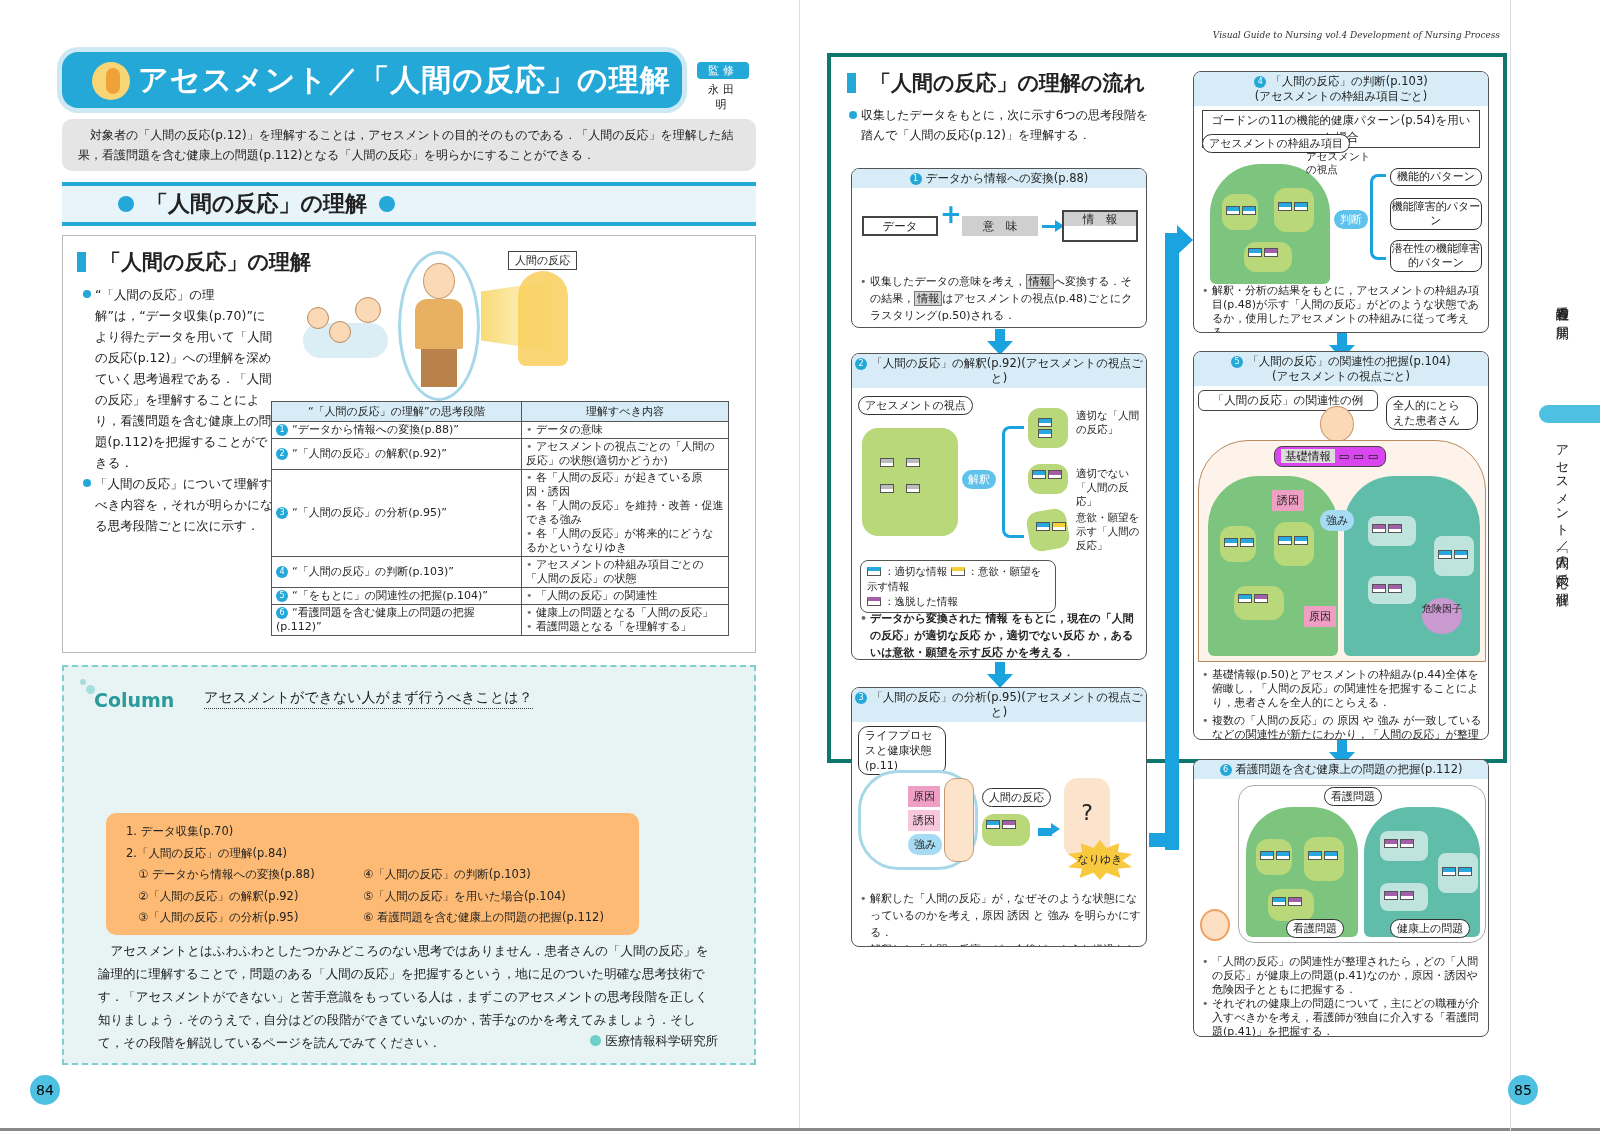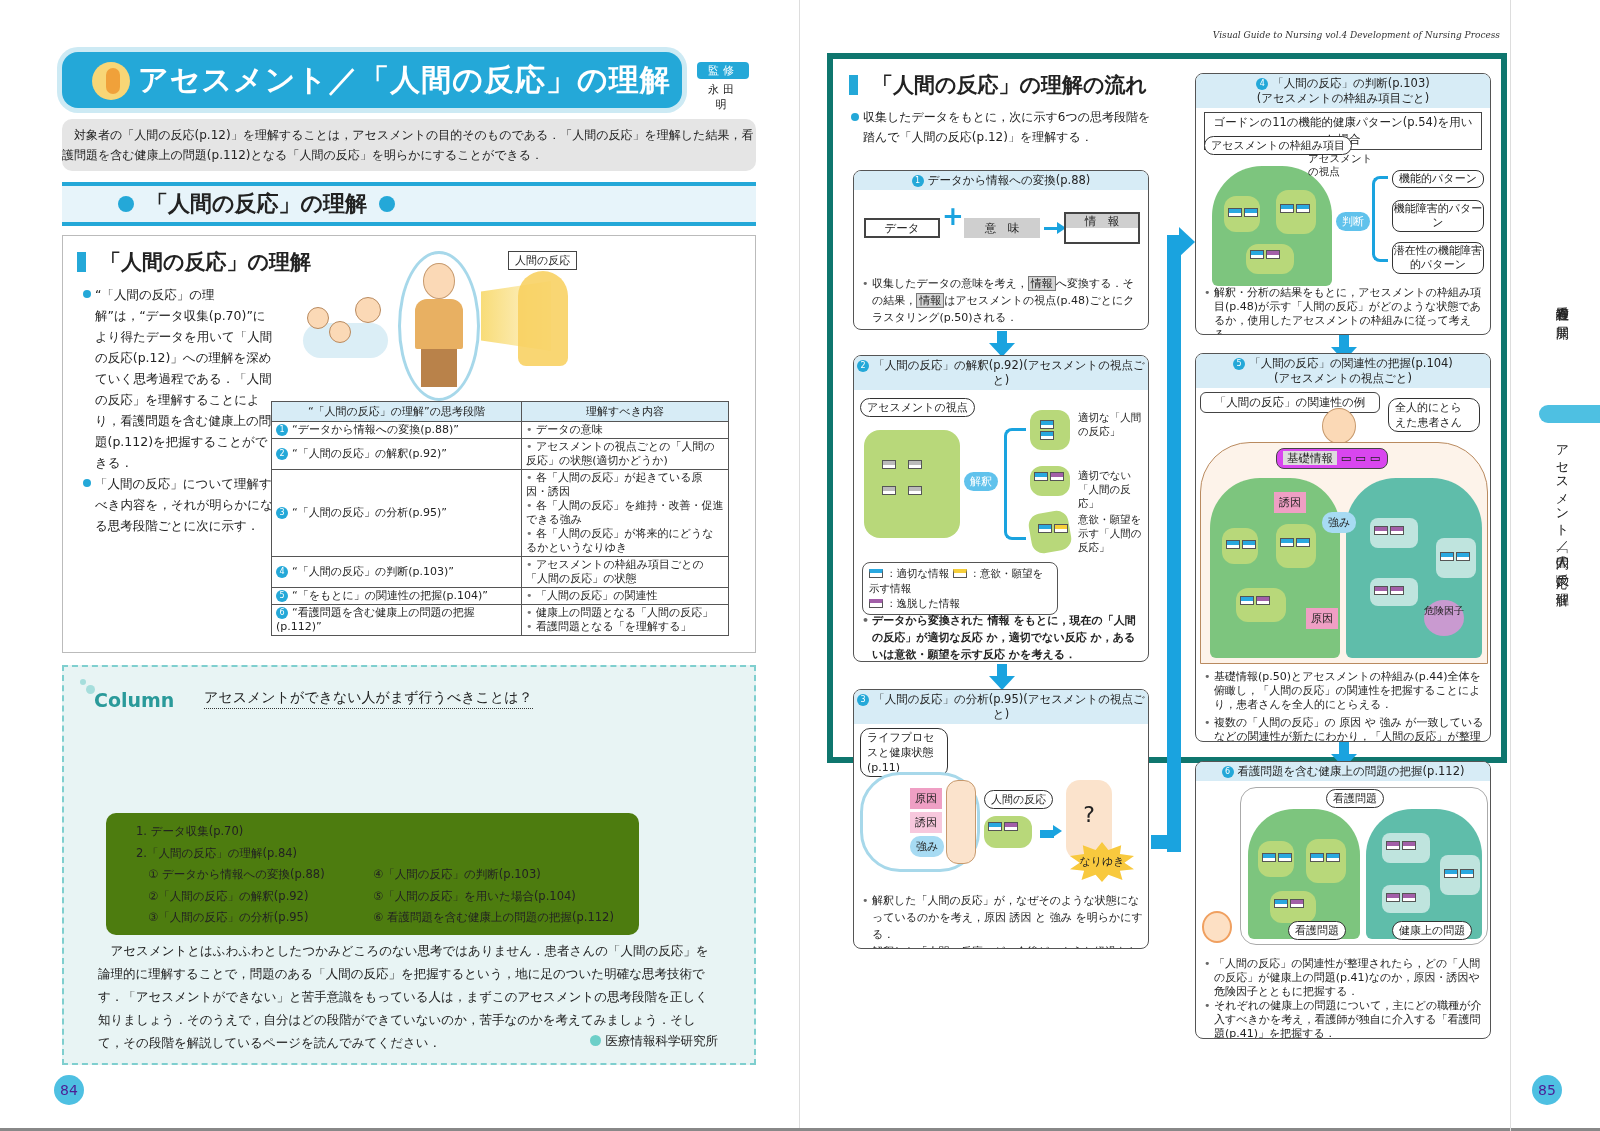--- a/index.html
+++ b/index.html
@@ -12,21 +12,21 @@
 
   
   .title-banner { position: absolute; left: 62px; top: 52px; width: 620px; height: 56px; background: #24a8d8; border-radius: 16px; box-shadow: 0 0 0 5px #cdeaf4; display: flex; align-items: center; padding-left: 36px; }
   .title-icon { position: absolute; left: 30px; top: 10px; width: 38px; height: 38px; border-radius: 50%; background: #f8d676; }
   .title-icon::after { content: ""; position: absolute; left: 14px; top: 6px; width: 14px; height: 26px; border-radius: 7px; background: #f0a13a; }
   .title-text { color: #fff; font-size: 30px; font-weight: bold; margin-left: 40px; letter-spacing: 1px; }
   .supervisor { position: absolute; left: 697px; top: 62px; width: 52px; text-align: center; }
   .supervisor-badge { background: #24a8d8; color: #fff; font-size: 11px; border-radius: 4px; padding: 1px 0; letter-spacing: 4px; }
   .supervisor-name { font-size: 11px; margin-top: 3px; letter-spacing: 4px; }
 
-  .intro-box { position: absolute; left: 62px; top: 119px; width: 694px; height: 52px; background: #e5e5e5; border-radius: 10px; padding: 6px 0; font-size: 12px; line-height: 20px; }
+  .intro-box { position: absolute; left: 62px; top: 119px; width: 694px; height: 52px; background: #e5e5e5; border-radius: 10px; padding: 6px 16px; font-size: 12px; line-height: 20px; }
   .intro-box p { text-indent: 1em; }
 
   .section-header { position: absolute; left: 62px; top: 182px; width: 694px; height: 44px; border-top: 4px solid #24a8d8; border-bottom: 4px solid #24a8d8; background: #e7f4fa; display: flex; align-items: center; padding-left: 56px; }
   .section-header .dot { width: 16px; height: 16px; border-radius: 50%; background: #24a8d8; }
   .section-header .text { font-size: 22px; font-weight: bold; margin: 0 12px; }
 
   .content-box { position: absolute; left: 62px; top: 235px; width: 694px; height: 418px; border: 1px solid #bbb; }
   .h2 { display: flex; align-items: center; font-size: 21px; font-weight: bold; }
   .h2 .bar { width: 9px; height: 20px; background: #24a8d8; margin-right: 14px; }
   .left-h2 { position: absolute; left: 14px; top: 12px; }
@@ -54,33 +54,33 @@
   .num { display: inline-block; width: 12px; height: 12px; border-radius: 50%; background: #24a8d8; color: #fff; font-size: 8px; text-align: center; line-height: 12px; margin-right: 4px; vertical-align: middle; }
   .ci::before { content: "• "; color: #777; }
 
   
   .column-box { position: absolute; left: 62px; top: 665px; width: 694px; height: 400px; background: #e8f4f4; border: 2px dashed #7fcfcf; }
   .column-logo { position: absolute; left: 30px; top: 22px; font-size: 19px; font-weight: bold; color: #2a9a9a; }
   .column-logo-dots { position: absolute; left: 16px; top: 12px; }
   .column-logo-dots span { position: absolute; border-radius: 50%; background: #a6dedc; }
   .column-title { position: absolute; left: 140px; top: 22px; font-size: 14px; border-bottom: 1px dotted #333; padding-bottom: 1px; }
   .column-p1 { position: absolute; left: 34px; top: 48px; width: 615px; font-size: 12.5px; line-height: 23px; text-indent: 1em; }
-  .column-list { position: absolute; left: 42px; top: 146px; width: 533px; height: 122px; background: #4d7c0f; border-radius: 10px; padding: 8px 30px; font-size: 11.5px; line-height: 21.5px; }
+  .column-list { position: absolute; left: 42px; top: 146px; width: 533px; height: 122px; background: #fdba74; border-radius: 10px; padding: 8px 20px; font-size: 11.5px; line-height: 21.5px; }
   .column-list .sub { display: grid; grid-template-columns: 225px 250px; padding-left: 12px; }
   .column-p2 { position: absolute; left: 34px; top: 272px; width: 615px; font-size: 12.5px; line-height: 23px; text-indent: 1em; }
   .column-credit { position: absolute; right: 36px; top: 366px; font-size: 12.5px; }
   .column-credit::before { content: ""; display: inline-block; width: 11px; height: 11px; border-radius: 50%; background: #6ccfc8; margin-right: 5px; vertical-align: -1px; }
 
-  .page-num { position: absolute; top: 1075px; width: 30px; height: 30px; border-radius: 50%; background: #4ec0e2; color: #4c1d95; font-size: 14px; text-align: center; line-height: 30px; margin-left: 24px; }
+  .page-num { position: absolute; top: 1075px; width: 30px; height: 30px; border-radius: 50%; background: #4ec0e2; color: #000000; font-size: 14px; text-align: center; line-height: 30px; }
   .page-num.left { left: 30px; }
   .page-num.right { left: 708px; }
 
   
   .running-head { position: absolute; right: 100px; top: 30px; font-family: "DejaVu Serif", serif; font-style: italic; font-size: 9px; color: #333; }
-  .right-frame { position: absolute; left: 27px; top: 53px; width: 680px; height: 710px; border: 6px solid #0f766e; }
+  .right-frame { position: absolute; left: 27px; top: 53px; width: 680px; height: 710px; border: 4px solid #0f766e; }
   .right-h2 { position: absolute; left: 16px; top: 12px; font-size: 21px; }
   .right-intro { position: absolute; left: 18px; top: 48px; width: 300px; font-size: 12px; line-height: 20px; }
 
   .step { position: absolute; border: 1px solid #555; border-radius: 8px; background: #fff; overflow: hidden; }
   .step-head { background: #d7ecf6; font-size: 11.5px; text-align: center; padding: 2px 0; line-height: 15px; }
   .step-body { position: relative; font-size: 11px; line-height: 17px; }
   .step-note { position: absolute; left: 8px; font-size: 11px; line-height: 17px; }
   .step-note .bi { position: relative; padding-left: 10px; }
   .step-note .bi::before { content: "•"; position: absolute; left: 0; color: #666; }
 

